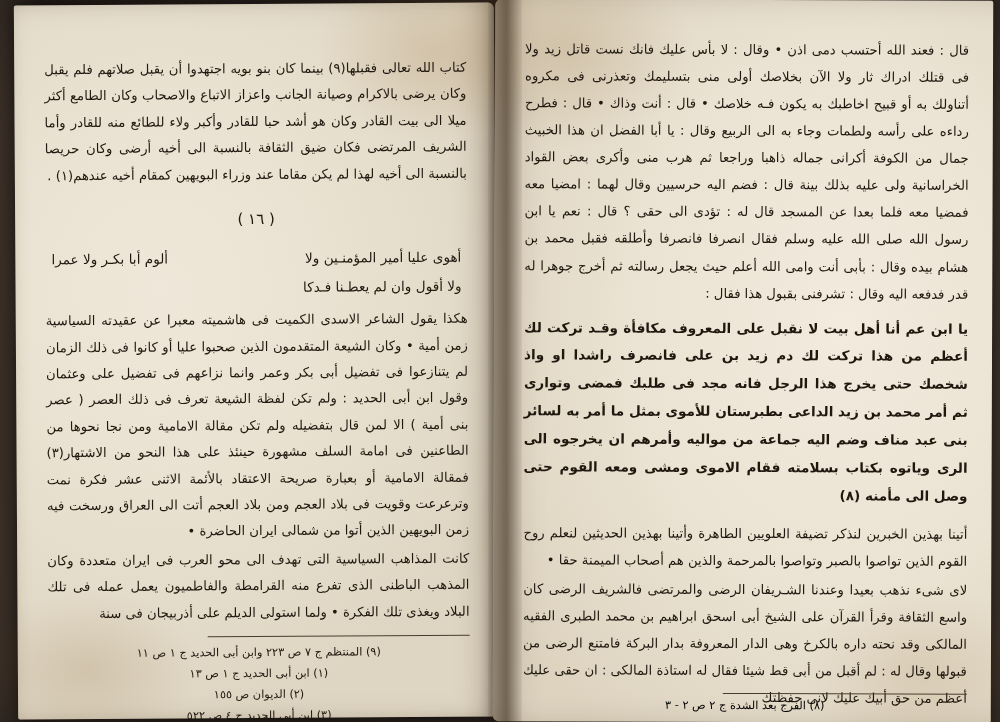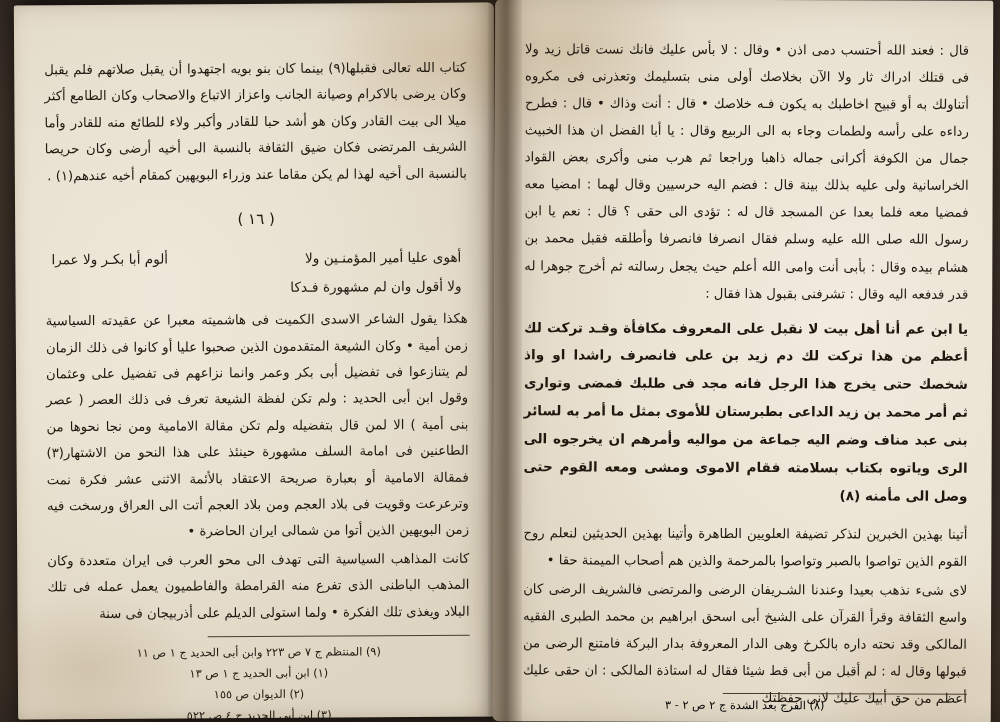--- a/index.html
+++ b/index.html
@@ -175,21 +175,21 @@
       <p class="para ar">كتاب الله تعالى فقبلها(٩) بينما كان بنو بويه اجتهدوا أن يقبل صلاتهم فلم يقبل وكان يرضى بالاكرام وصيانة الجانب واعزاز الاتباع والاصحاب وكان الطامع أكثر ميلا الى بيت القادر وكان هو أشد حبا للقادر وأكبر ولاء للطائع منه للقادر وأما الشريف المرتضى فكان ضيق الثقافة بالنسبة الى أخيه أرضى وكان حريصا بالنسبة الى أخيه لهذا لم يكن مقاما عند وزراء البويهين كمقام أخيه عندهم(١) .</p>
 
       <div class="section-num">( ١٦ )</div>
 
       <div class="verse-block">
         <div class="verse-line">
           <span class="verse-half">أهوى عليا أمير المؤمنـين ولا</span>
           <span class="verse-half">ألوم أبا بكـر ولا عمرا</span>
         </div>
         <div class="verse-line">
-          <span class="verse-half">ولا أقول وان لم مشهورة فـدكا</span>
+          <span class="verse-half">ولا أقول وان لم يعطـنا فـدكا</span>
         </div>
       </div>
 
       <p class="para ar">هكذا يقول الشاعر الاسدى الكميت فى هاشميته معبرا عن عقيدته السياسية زمن أمية • وكان الشيعة المتقدمون الذين صحبوا عليا أو كانوا فى ذلك الزمان لم يتنازعوا فى تفضيل أبى بكر وعمر وانما نزاعهم فى تفضيل على وعثمان وقول ابن أبى الحديد : ولم تكن لفظة الشيعة تعرف فى ذلك العصر ( عصر بنى أمية ) الا لمن قال بتفضيله ولم تكن مقالة الامامية ومن نجا نحوها من الطاعنين فى امامة السلف مشهورة حينئذ على هذا النحو من الاشتهار(٣) فمقالة الامامية أو بعبارة صريحة الاعتقاد بالأئمة الاثنى عشر فكرة نمت وترعرعت وقويت فى بلاد العجم ومن بلاد العجم أتت الى العراق ورسخت فيه زمن البويهين الذين أتوا من شمالى ايران الحاضرة •</p>
       <p class="para ar">كانت المذاهب السياسية التى تهدف الى محو العرب فى ايران متعددة وكان المذهب الباطنى الذى تفرع منه القرامطة والفاطميون يعمل عمله فى تلك البلاد ويغذى تلك الفكرة • ولما استولى الديلم على أذربيجان فى سنة</p>
 
       <div class="footnote-rule"></div>
       <div class="footnotes">
         <div class="fn-row">(٩)    المنتظم ج ٧ ص ٢٢٣ وابن أبى الحديد ج ١ ص ١١</div>
         <div class="fn-row">(١)    ابن أبى الحديد ج ١ ص ١٣</div>

